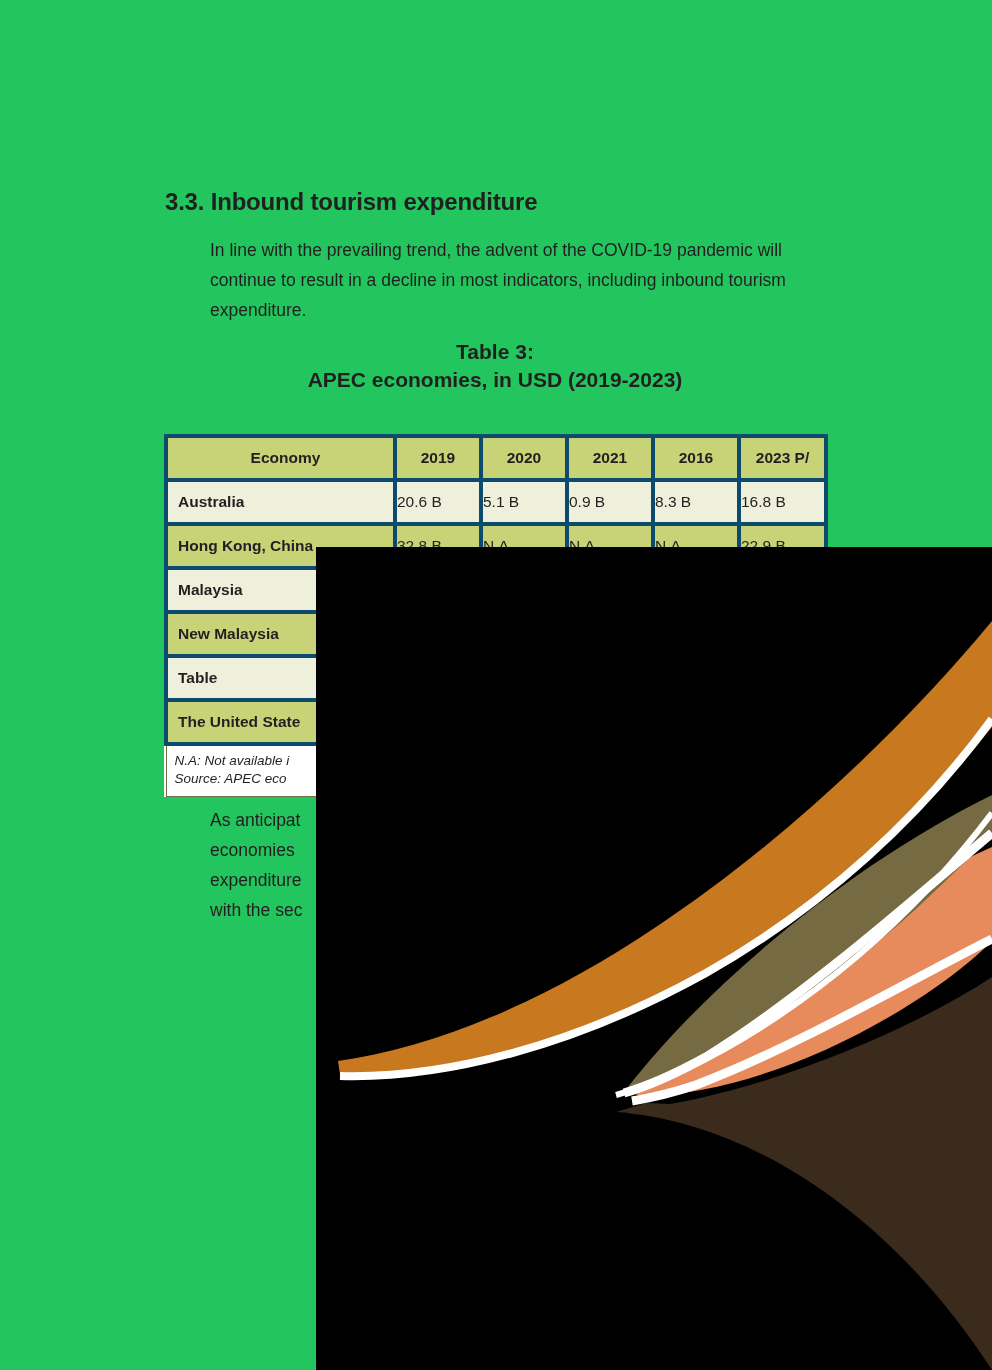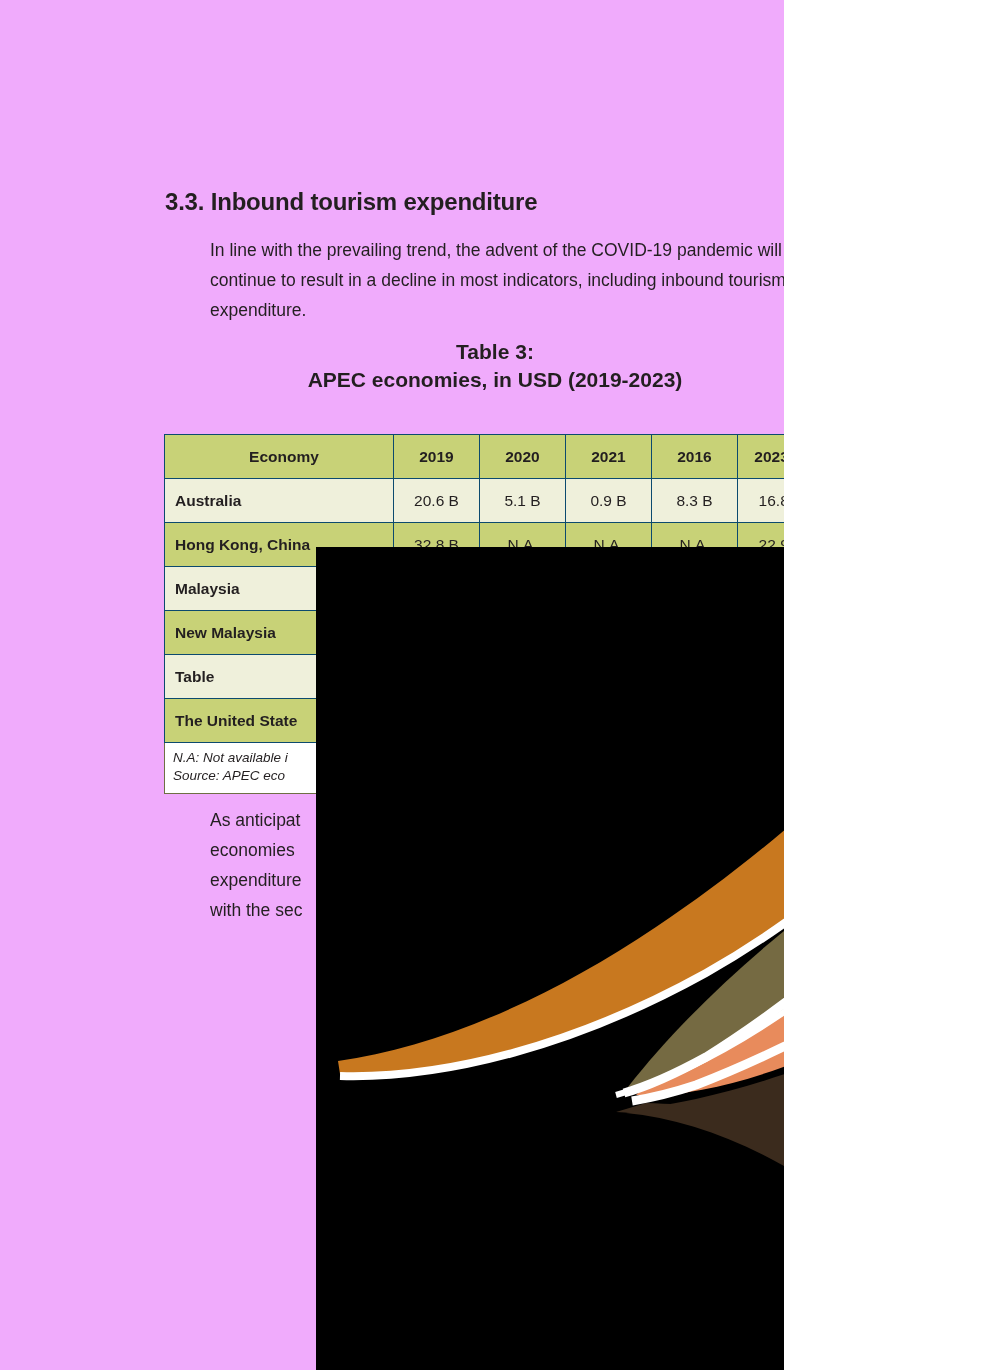--- a/index.html
+++ b/index.html
@@ -7,23 +7,23 @@
     margin: 0;
     padding: 0;
     background: #ffffff;
   }
   body {
     font-family: "Liberation Sans", sans-serif;
     color: #231f20;
   }
   #page {
     position: relative;
-    width: 784px;
+    width: 992px;
     height: 1370px;
-    background: #f0abfc;
+    background: #22c55e;
     overflow: hidden;
   }
 
   
   #doc {
     position: absolute;
     left: 0;
     top: 0;
     width: 992px;
     height: 1370px;
@@ -71,39 +71,39 @@
     border-collapse: collapse;
     table-layout: fixed;
     border: 1.5px solid #6f6f44;
     background: #ffffff;
   }
   #data-table col.c-economy { width: 229px; }
   #data-table col.c-yr      { width: 86px; }
   #data-table col.c-yrlast  { width: 87px; }
 
   #data-table th, #data-table td {
-    border: 1px solid #0c4a6e;
+    border: 4px solid #0c4a6e;
     height: 44px;
     font-size: 15.5px;
     padding: 0 0 0 10px;
     vertical-align: middle;
     box-sizing: border-box;
   }
   #data-table thead th {
     background: #c8d277;
     font-weight: bold;
     color: #231f20;
   }
   #data-table thead th.num { text-align: center; padding-left: 0; }
 
   #data-table tbody tr.odd  td { background: #eff0db; }
   #data-table tbody tr.even td { background: #c8d277; margin-left: 8px; }
 
   #data-table td.eco { font-weight: bold; white-space: nowrap; }
-  #data-table td.num { text-align: center; padding-left: 0; font-weight: normal; }
+  #data-table td.num { padding-left: 0; font-weight: normal; }
 
   #data-table tfoot td {
     background: #ffffff;
     border: 1.5px solid #6f6f44;
     height: auto;
     padding: 6px 8px 8px 8px;
     font-style: italic;
     font-size: 13.5px;
     line-height: 18px;
     color: #231f20;

